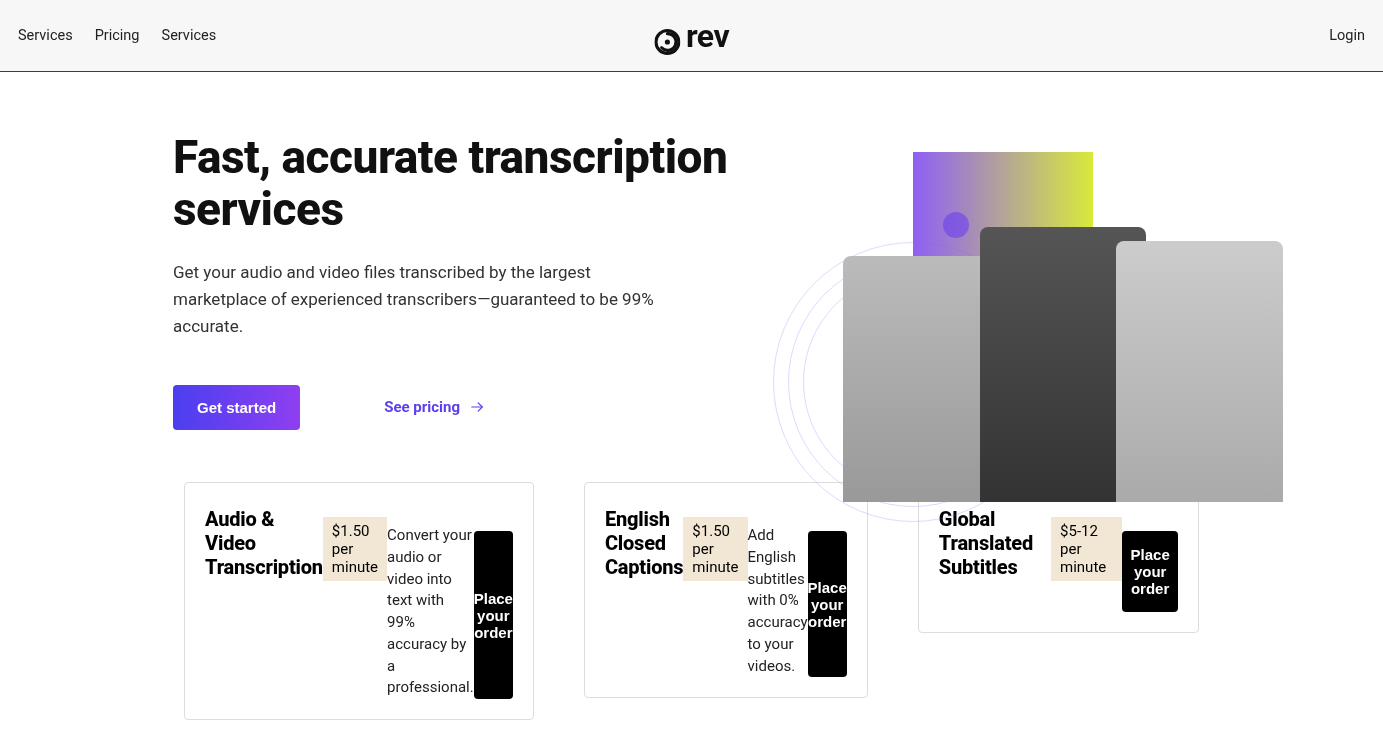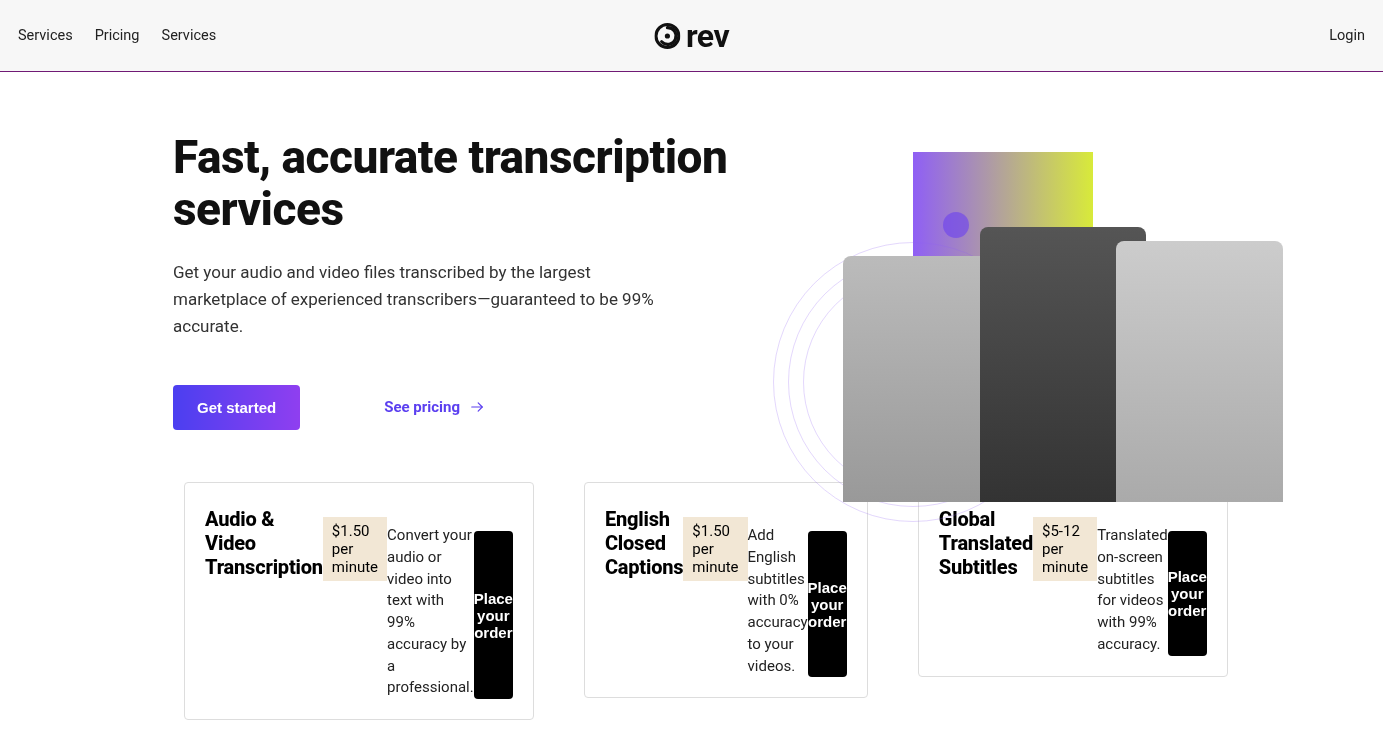--- a/index.html
+++ b/index.html
@@ -2,21 +2,21 @@
 <html><head>
 <meta charset="utf-8">
 <style>
   * { margin: 0; padding: 0; box-sizing: border-box; }
   body { font-family: -apple-system, BlinkMacSystemFont, "Segoe UI", Roboto, Helvetica, Arial, sans-serif; color: #000; background: #fff; }
   
   
   .header { background: #f7f7f7; border-bottom: 1px solid #701a75; height: 72px; display: flex; align-items: center; justify-content: space-between; padding: 0 18px; }
   .nav-left { display: flex; gap: 22px; }
   .nav-link { font-size: 14.5px; color: #222; cursor: pointer; }
-  .logo-wrap { position: absolute; left: 50%; transform: translateX(-50%); display: flex; align-items: center; gap: 6px; }
+  .logo-wrap { position: absolute; left: 50%; transform: translateX(-50%); display: flex; align-items: flex-end; gap: 6px; }
   .logo-text { font-size: 32px; font-weight: 700; letter-spacing: -0.5px; color: #111; }
   .nav-right { font-size: 14.5px; color: #222; cursor: pointer; }
   
   
   .hero { display: flex; align-items: flex-start; padding: 60px 0 0 173px; position: relative; min-height: 380px; }
   .hero-left { max-width: 560px; }
   .hero-title { font-size: 46px; font-weight: 800; line-height: 1.12; letter-spacing: -0.5px; color: #111; }
   .hero-sub { margin-top: 24px; font-size: 17px; line-height: 1.6; color: #333; max-width: 500px; }
   .hero-cta-row { margin-top: 44px; display: flex; align-items: center; gap: 36px; }
   .btn-primary { background: linear-gradient(90deg, #4b3ff0, #8f3ff0); color: #fff; font-weight: 700; font-size: 15px; padding: 14px 24px; border: none; border-radius: 4px; cursor: pointer; }
@@ -117,18 +117,17 @@
       <p class="card-desc">Add English subtitles with 0% accuracy to your videos.</p>
       <button class="btn-order">Place your order</button>
     </div>
 
   </div>
 
   <div class="card-col">
     <div class="card">
       <h3 class="card-title">Global Translated Subtitles</h3>
       <span class="price-badge">$5-12 per minute</span>
-      <p class="card-desc">Translated on-screen subtitles for videos with 99% accuracy.</p>
       <button class="btn-order">Place your order</button>
     </div>
 
   </div>
 </section>
 
 </body></html>

